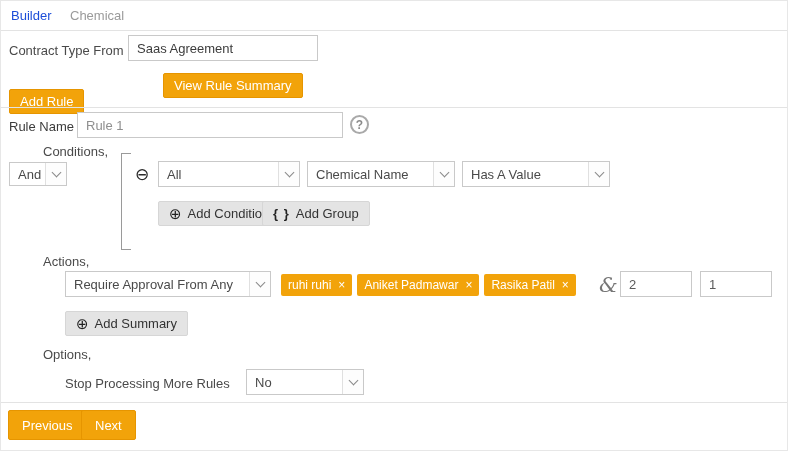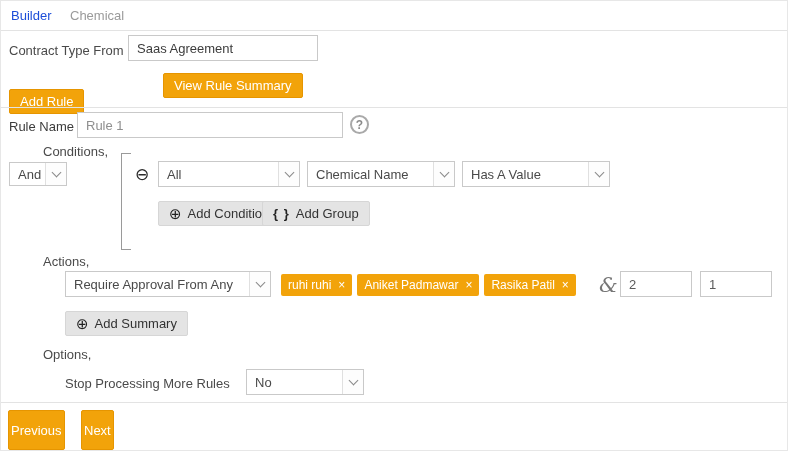--- a/index.html
+++ b/index.html
@@ -26,21 +26,21 @@
     color:#3c3c3c; padding:0 8px; font-family:inherit; outline:none;
   }
   input.muted { color:#8f8f8f; }
 
   
   .btn-orange {
     position:absolute; background:#F2A30A; color:#fff; border:1px solid #e69500;
     font-size:13px; padding:0 10px; height:25px; display:inline-flex; align-items:center;
     cursor:pointer; font-family:inherit; border-radius:2px; white-space:nowrap;
   }
-  .btn-orange.big { height:40px; font-size:13px; padding:0 2px; }
+  .btn-orange.big { height:30px; font-size:13px; padding:0 13px; }
 
   
   .btn-gray {
     position:absolute; background:#e4e4e4; color:#333; border:1px solid #d6d6d6;
     font-size:13px; padding:0 10px; height:25px; display:inline-flex; align-items:center;
     gap:6px; cursor:pointer; font-family:inherit; border-radius:2px; white-space:nowrap;
   }
   .btn-gray .glyph { font-size:15px; line-height:1; color:#222; }
   .btn-gray .braces { font-weight:bold; font-size:13px; color:#222; letter-spacing:1px; }
 

